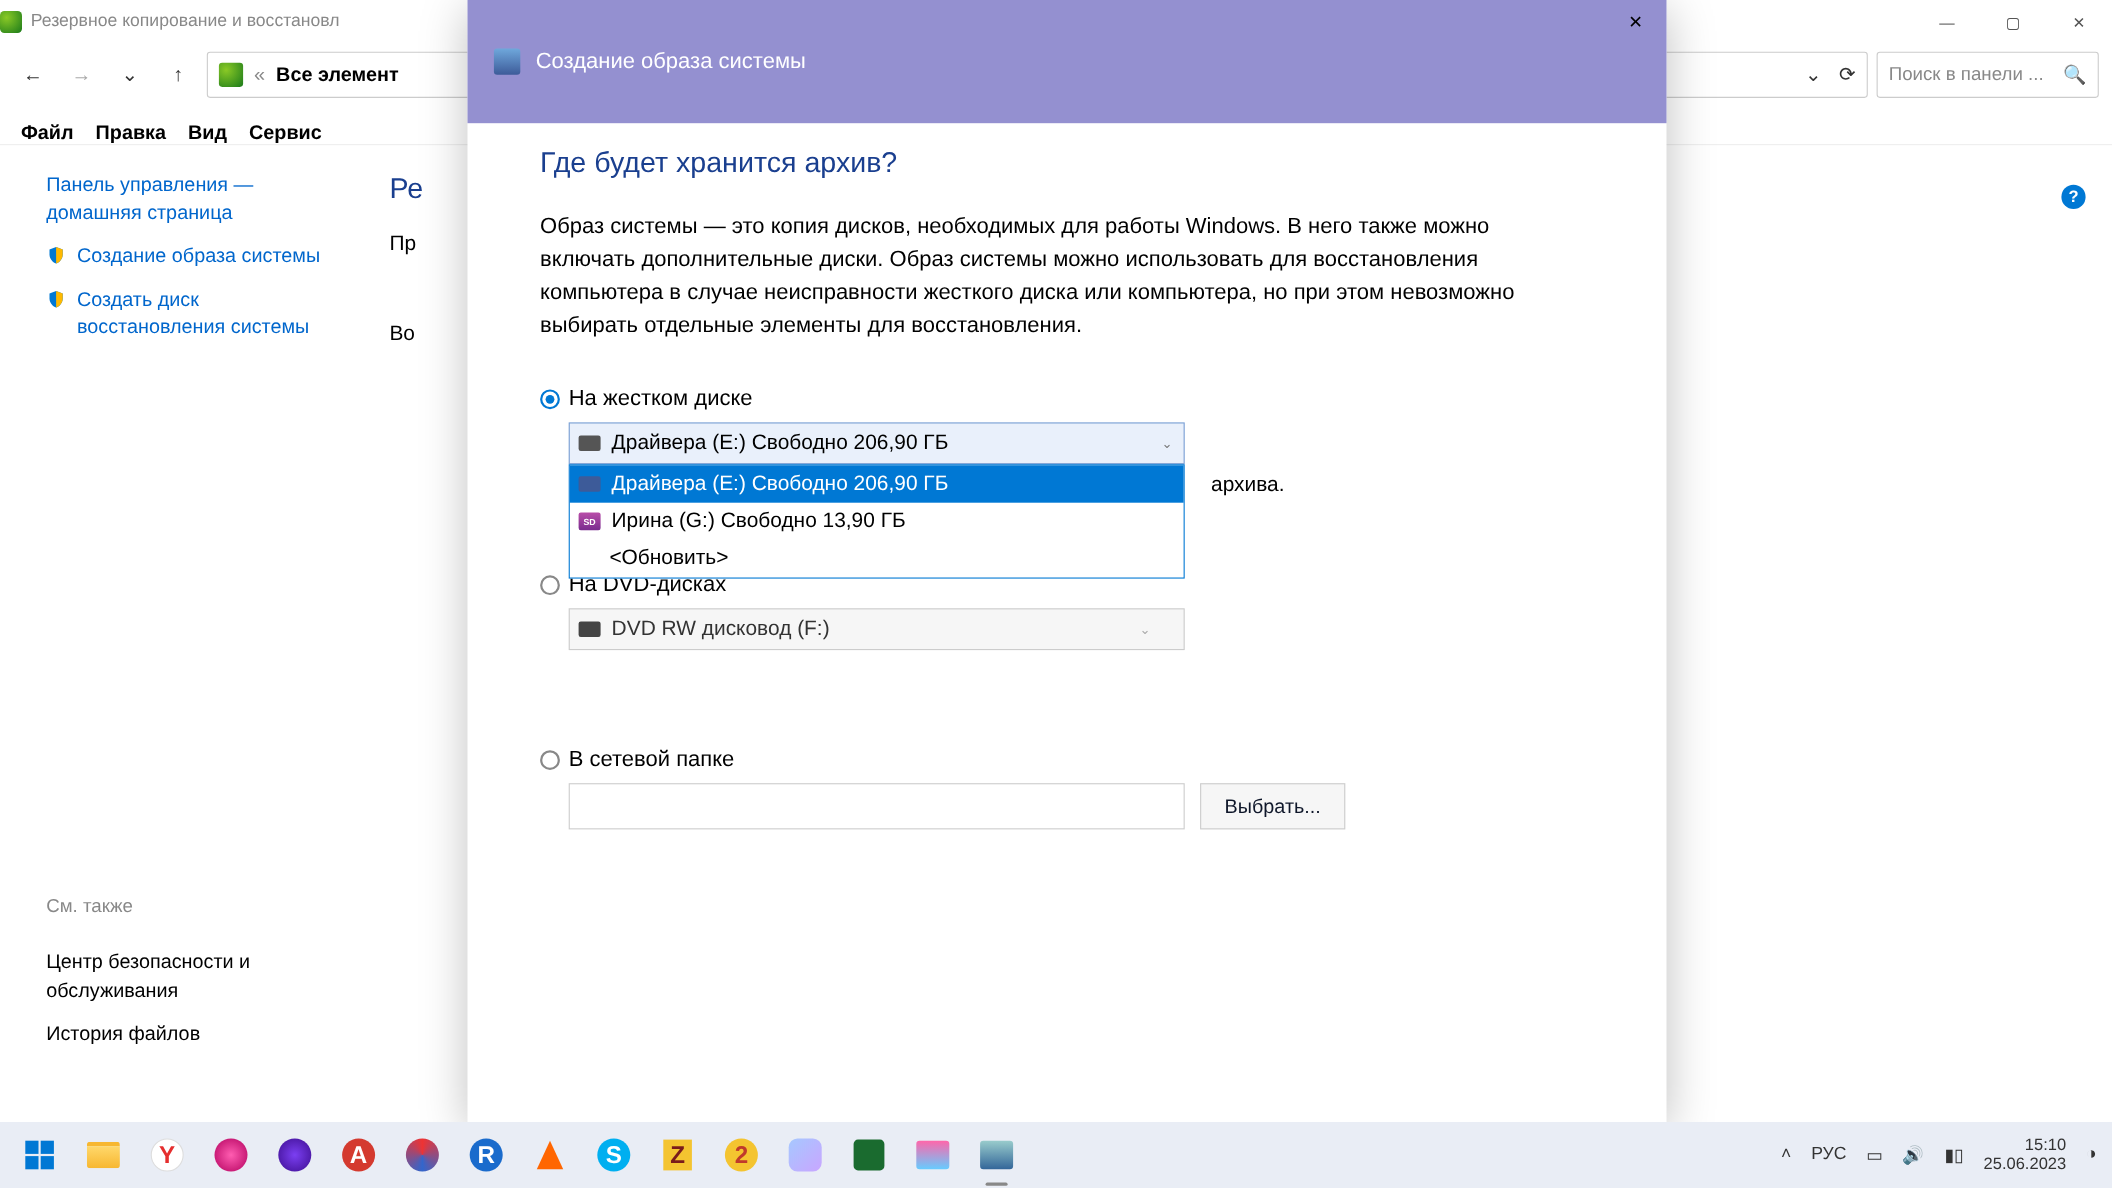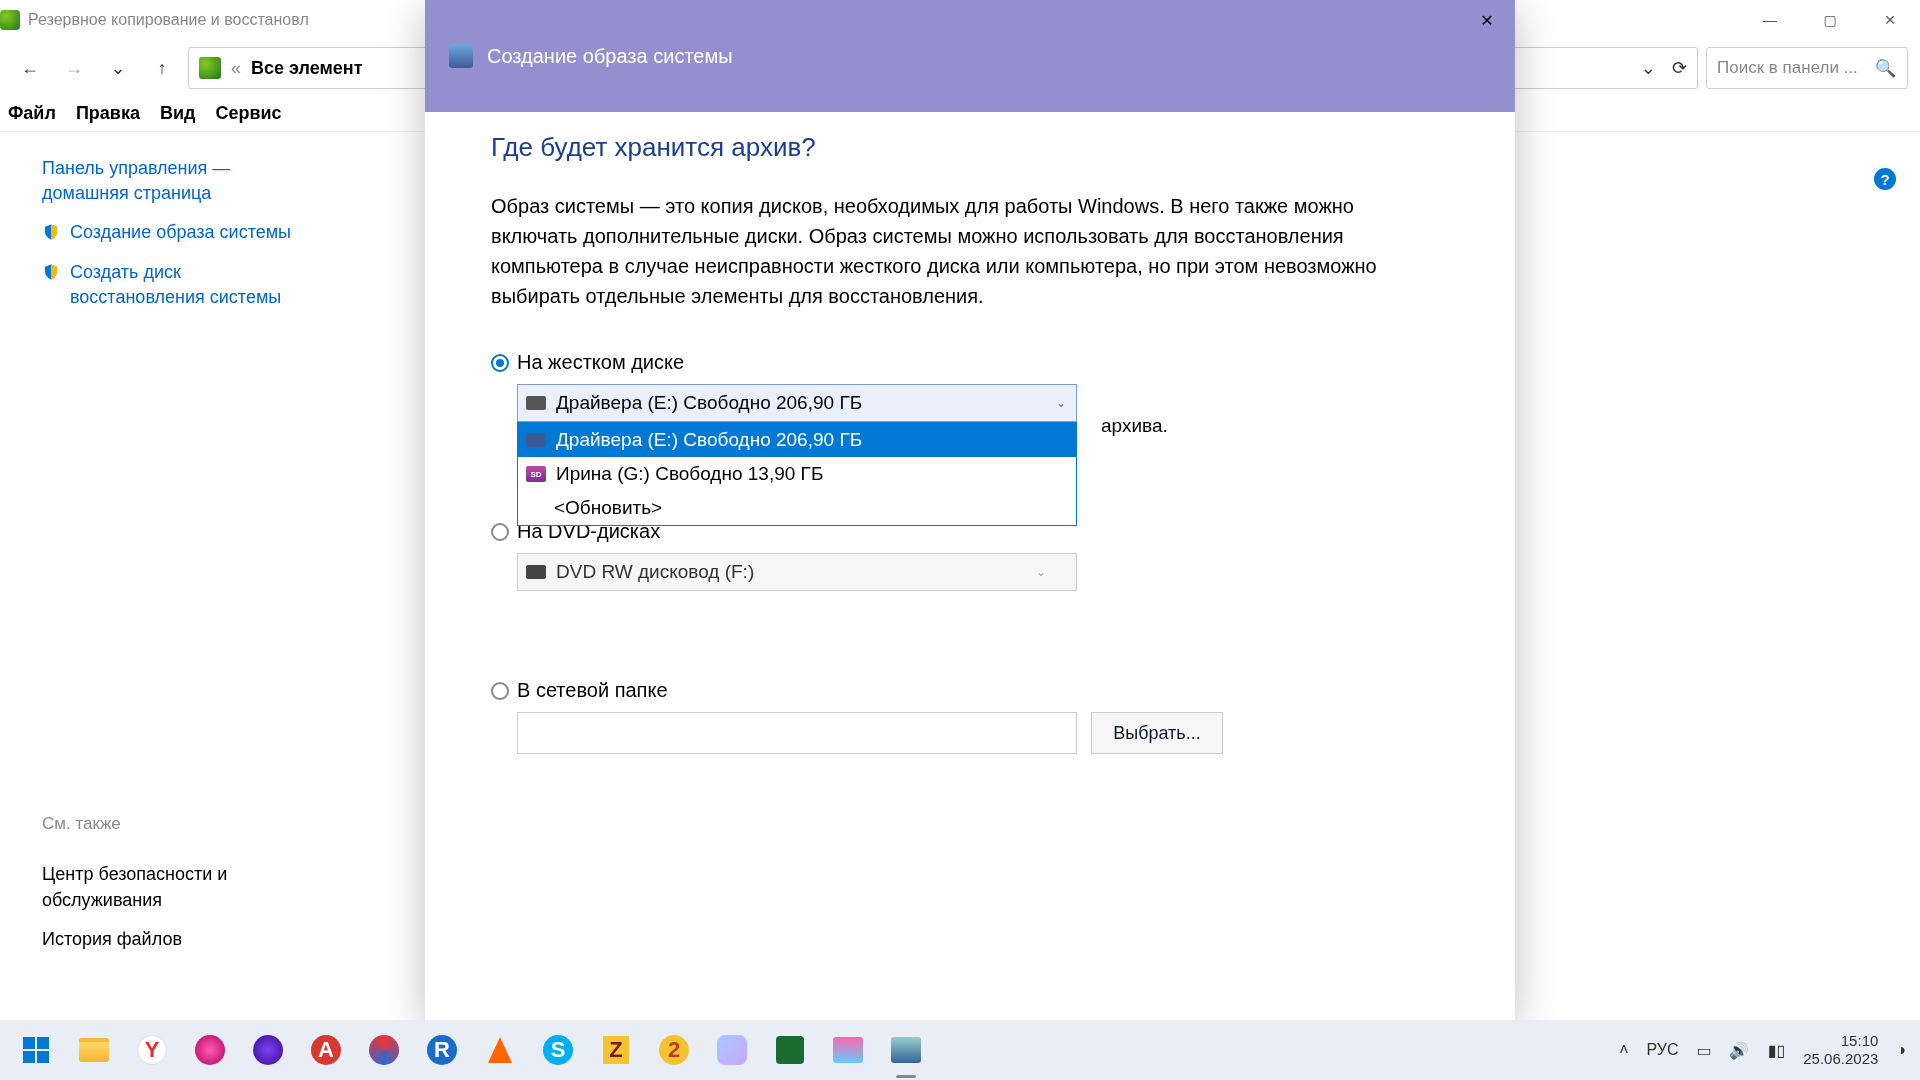--- a/index.html
+++ b/index.html
@@ -13,21 +13,21 @@
 .title-controls .tc { width:60px; height:40px; display:flex; align-items:center; justify-content:center; color:#555; font-size:14px; }
 .toolbar { height: 56px; display:flex; align-items:center; padding: 0 12px; gap: 8px; }
 .navbtn { width:36px; height:36px; display:flex; align-items:center; justify-content:center; color:#333; font-size:18px; border-radius:4px; }
 .navbtn.disabled { color:#aaa; }
 .addressbar { flex:1; height:42px; border:1px solid #ccc; border-radius:3px; display:flex; align-items:center; padding:0 10px; gap:10px; font-size:18px; }
 .addressbar .app-icon-sm { width:22px; height:22px; display:inline-block; background: radial-gradient(circle at 30% 30%, #8ac926, #1a7a1a); border-radius:3px; }
 .addr-chevron { color:#888; }
 .addr-right { margin-left:auto; display:flex; gap:16px; color:#333; }
 .searchbar { width:202px; height:42px; border:1px solid #ccc; border-radius:3px; display:flex; align-items:center; padding:0 10px; color:#888; font-size:17px; }
 .searchbar .sicon { margin-left:auto; color:#555; }
-.menubar { height:36px; display:flex; align-items:center; padding:0 8px; gap:20px; font-size:18px; font-weight:600; border-bottom:1px solid #eee; }
+.menubar { height:36px; display:flex; align-items:flex-end; padding:0 19px; gap:20px; font-size:18px; font-weight:600; border-bottom:1px solid #eee; }
 .menubar span { cursor:default; }
 
 .body-area { display:flex; height:calc(100% - 132px);gap:20px; }
 .sidebar { width:310px; padding:24px 18px 24px 42px; font-size:18px; display:flex; flex-direction:column; gap:14px; }
 .sidebar a { color:#0066cc; text-decoration:none; line-height:1.4; }
 .sidebar .item { display:flex; gap:10px; align-items:flex-start; }
 .shield { width:18px; height:18px; margin-top:3px; display:inline-block; }
 .shield svg { width:18px; height:18px; }
 .sidebar .seealso-title { color:#888; font-size:17px; margin-top:auto; margin-bottom:14px; }
 .sidebar .seealso { color:#000; }
@@ -152,20 +152,27 @@
         </span>
         <a href="#">Создать диск восстановления системы</a>
       </div>
       <div style="flex:1"></div>
       <div class="seealso-title">См. также</div>
       <a href="#" class="seealso" style="color:#000">Центр безопасности и обслуживания</a>
       <a href="#" class="seealso" style="color:#000">История файлов</a>
       <div style="height:30px"></div>
     </div>
 
+    <div class="main-content">
+      <h2>Ре</h2>
+      <div style="height:24px"></div>
+      <div>Пр</div>
+      <div style="height:60px"></div>
+      <div>Во</div>
+    </div>
     <div class="help-icon">?</div>
   </div>
 </div>
 
 <div class="dialog">
   <div class="dlg-titlebar">
     <div class="close">✕</div>
     <span class="dlg-icon"></span>
     <span class="dlg-title">Создание образа системы</span>
   </div>
@@ -190,21 +197,21 @@
             <span>Драйвера (E:)  Свободно 206,90 ГБ</span>
           </div>
           <div class="dd-item">
             <span class="sd-icon">SD</span>
             <span>Ирина (G:)  Свободно 13,90 ГБ</span>
           </div>
           <div class="dd-item dd-refresh">
             <span>&lt;Обновить&gt;</span>
           </div>
         </div>
-        <span class="archive-hint" style="top:31px;">архива.</span>
+        <span class="archive-hint" style="top:46px;">архива.</span>
       </div>
     </div>
 
     <div style="height:80px"></div>
 
     <div class="option-group">
       <div class="radio-row">
         <span class="radio unchecked"></span>
         <span>На DVD-дисках</span>
       </div>

